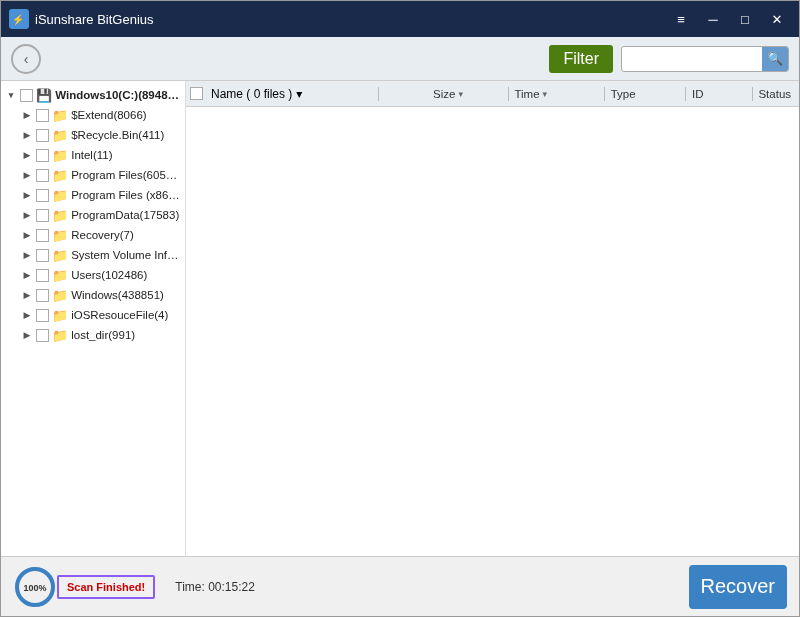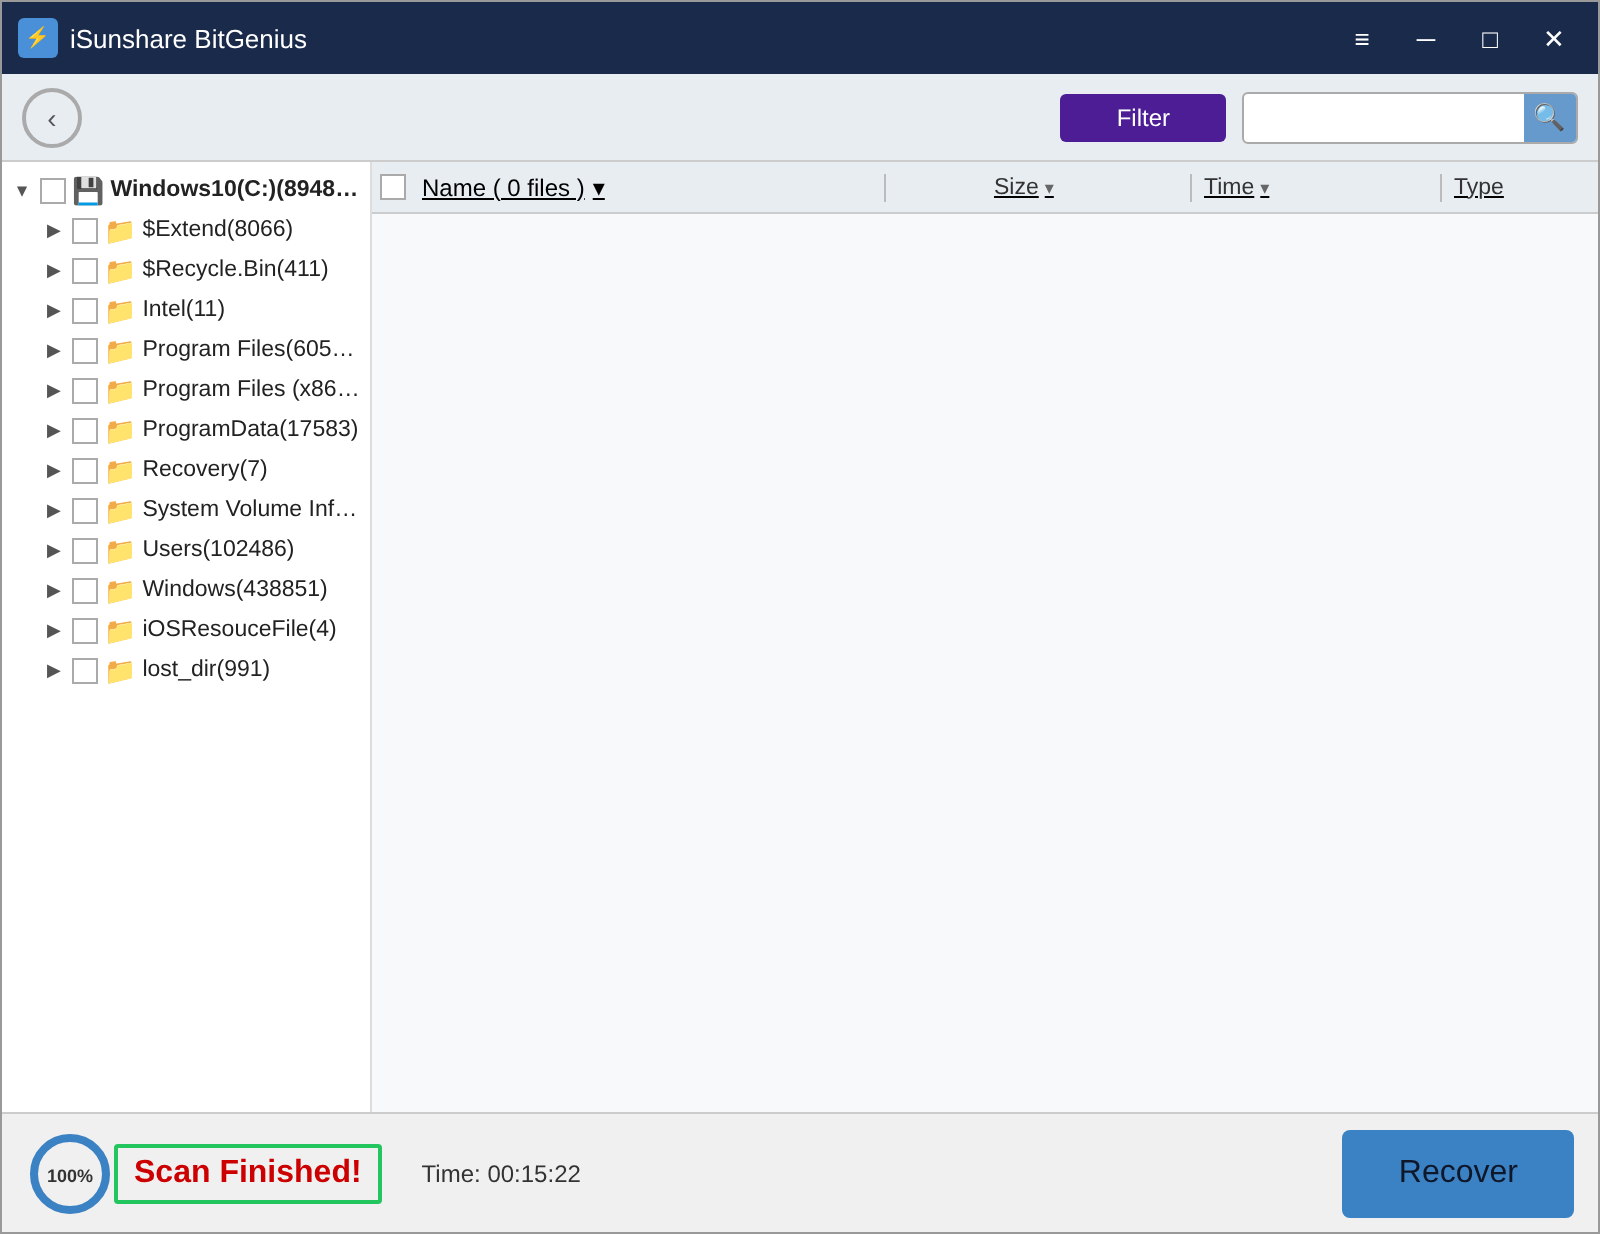--- a/index.html
+++ b/index.html
@@ -86,27 +86,27 @@
       background: #e8edf2;
       display: flex;
       align-items: center;
       justify-content: center;
       cursor: pointer;
       color: #555;
       font-size: 14px;
     }
     .toolbar-spacer { flex: 1; }
     .filter-btn {
-      background: #4c1d95;
+      background: #4d7c0f;
       color: white;
       border: none;
-      padding: 5px 28px;
+      padding: 5px 14px;
       border-radius: 3px;
       cursor: pointer;
-      font-size: 12px;
+      font-size: 16px;
     }
     .search-box {
       display: flex;
       align-items: center;
       border: 1px solid #aaa;
       background: #fff;
       border-radius: 3px;
       overflow: hidden;
       height: 26px;
     }
@@ -195,24 +195,23 @@
       text-overflow: ellipsis;
     }
     .tree-children {
       padding-left: 16px;
     }
 
     
     .file-list {
       flex: 1;
       display: flex;
-      flex-direction: row;
+      flex-direction: column;
       background: #f8f9fa;
       overflow: hidden;
-      text-decoration: underline;
     }
 
     .file-list-header {
       display: flex;
       align-items: center;
       background: #e8edf2;
       border-bottom: 1px solid #ccc;
       height: 26px;
       padding: 0 4px;
       flex-shrink: 0;
@@ -265,42 +264,42 @@
       flex-shrink: 0;
     }
 
     .progress-circle {
       width: 44px;
       height: 44px;
       flex-shrink: 0;
     }
 
     .scan-finished-badge {
-      border: 2px solid #22c55e;
+      border: 2px solid #8b5cf6;
       color: #cc0000;
       font-weight: bold;
-      font-size: 16px;
+      font-size: 11px;
       padding: 4px 8px;
       border-radius: 2px;
     }
 
     .time-info {
       font-size: 12px;
       color: #333;
       margin-left: 20px;
     }
 
     .spacer { flex: 1; }
 
     .recover-btn {
       background: #3b82c4;
-      color: #0f172a;
+      color: #ffffff;
       border: none;
-      padding: 10px 28px;
-      font-size: 16px;
+      padding: 10px 12px;
+      font-size: 20px;
       font-weight: 500;
       border-radius: 4px;
       cursor: pointer;
       height: 44px;
     }
   </style>
 </head>
 <body>
 
 <div class="window">

